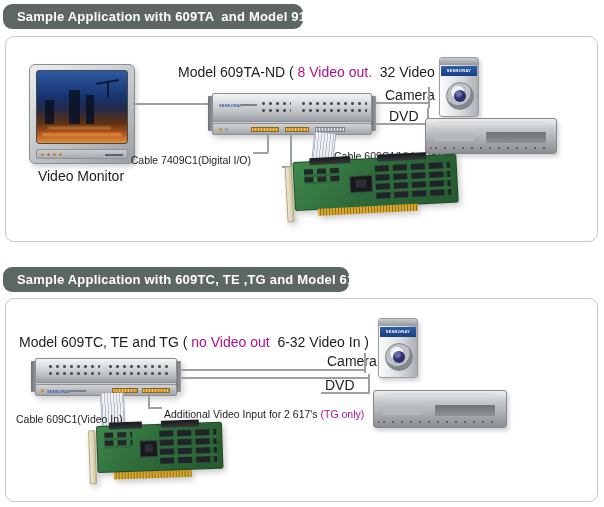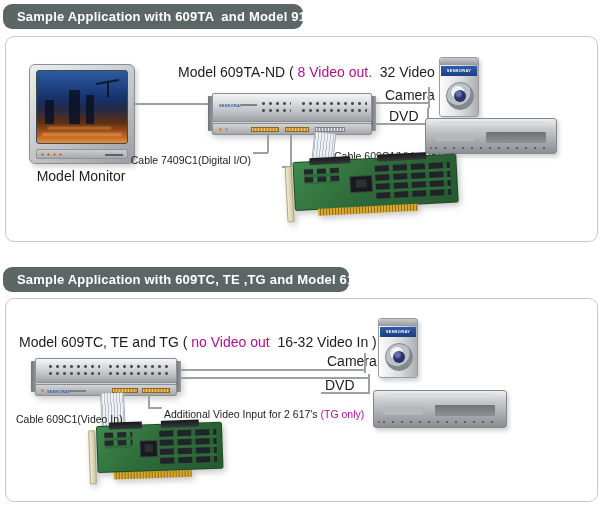--- a/index.html
+++ b/index.html
@@ -107,21 +107,21 @@
       <div class="bld" style="left:66%;top:14%;width:26%;height:2px;transform:rotate(-10deg);"></div>
       <div class="bld" style="left:78%;top:14%;width:2px;height:22%;"></div>
       <div class="streak" style="left:6%;bottom:10%;width:88%;height:3px;"></div>
       <div class="streak" style="left:12%;bottom:20%;width:70%;height:2px;"></div>
     </div>
     <div class="mon-strip">
       <span class="mon-dots"></span>
       <span class="mon-brandbar"></span>
     </div>
   </div>
-  <div class="lbl" style="left:23px;top:133px;width:104px;text-align:center;">Model Monitor</div>
+  <div class="lbl" style="left:23px;top:133px;width:104px;text-align:center;">Video Monitor</div>
 
   <div class="hline" style="left:127px;top:66px;width:76px;"></div>
 
   <div class="lbl" style="left:172px;top:29px;"><span>Model 609TA-ND (</span><span class="mag"> 8 Video out.</span><span>  32 Video In )</span></div>
 
   <div class="rack" style="left:202px;top:56px;width:168px;height:42px;">
     <div class="ear" style="left:0;"></div>
     <div class="ear" style="right:0;"></div>
     <div class="face" style="height:29px;">
       <span class="brand" style="left:6px;top:9px;">SENSORAY</span>
@@ -184,21 +184,21 @@
     <div class="goldedge"></div>
   </div>
 </div>
 
 <div class="hdr" style="left:3px;top:267px;width:346px;height:25px;">
   <span>Sample Application with 609TC, TE ,TG and Model 617</span>
 </div>
 
 <div class="panel" style="left:5px;top:298px;width:593px;height:204px;">
 
-  <div class="lbl" style="left:13px;top:37px;"><span>Model 609TC, TE and TG (</span><span class="mag"> no Video out</span><span>  16-32 Video In )</span></div>
+  <div class="lbl" style="left:13px;top:37px;"><span>Model 609TC, TE and TG (</span><span class="mag"> no Video out</span><span>  6-32 Video In )</span></div>
 
   <div class="rack" style="left:25px;top:59px;width:150px;height:38px;">
     <div class="ear" style="left:0;"></div>
     <div class="ear" style="right:0;"></div>
     <div class="face" style="height:25px;">
       <div class="dots" style="position:absolute;left:12px;top:5px;width:52px;height:14px;"></div>
       <div class="dots" style="position:absolute;left:72px;top:5px;width:62px;height:14px;"></div>
     </div>
     <div class="sub">
       <span class="led" style="left:5px;top:4px;background:#d98a2b;"></span>

